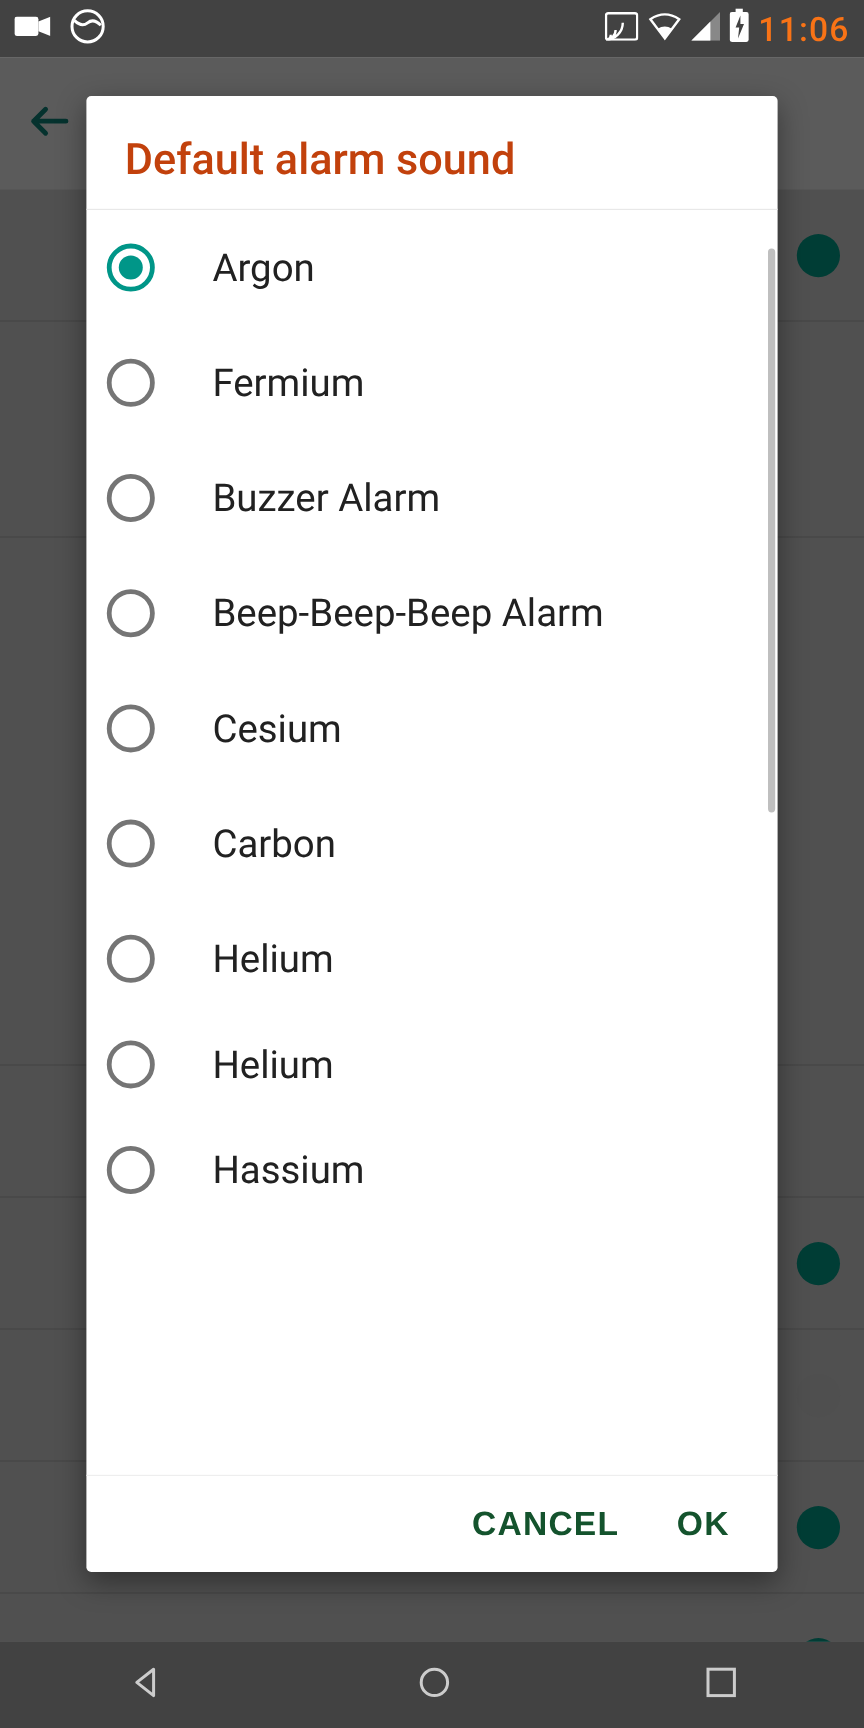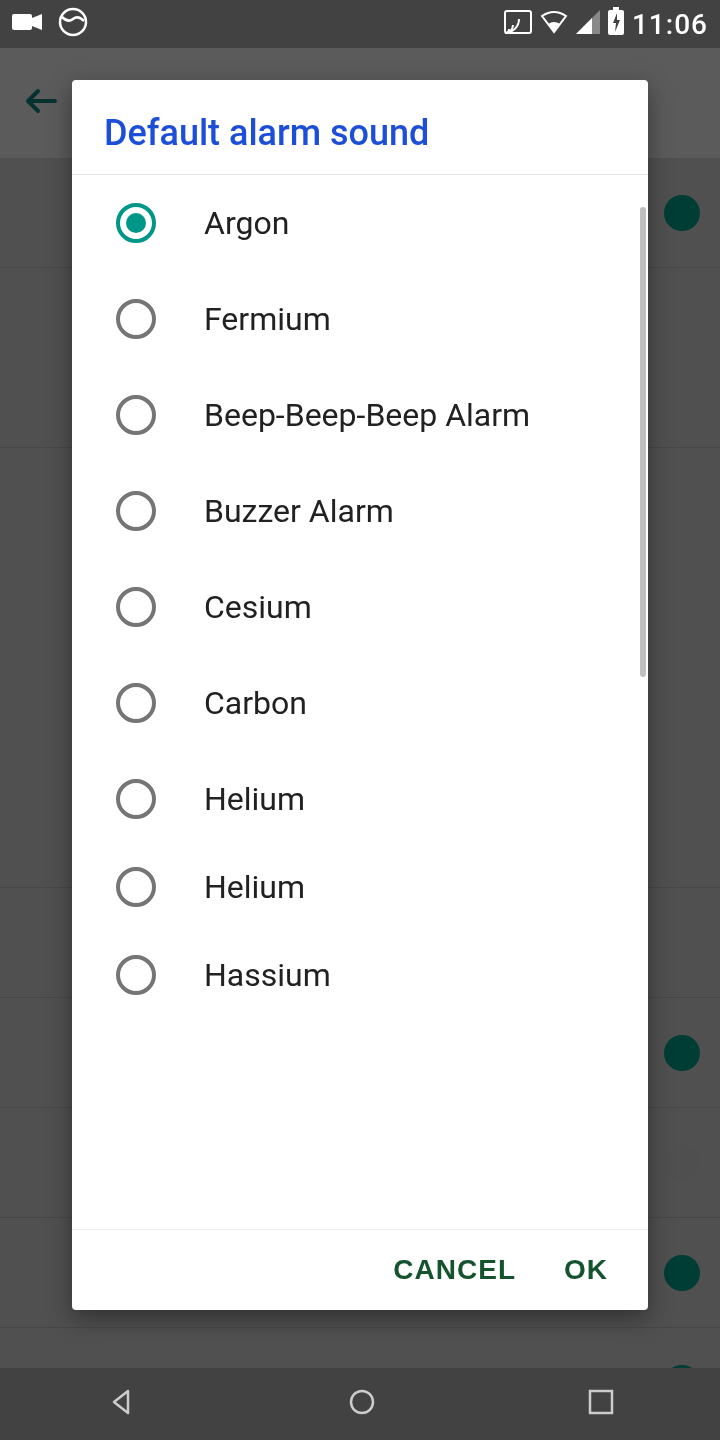--- a/index.html
+++ b/index.html
@@ -11,21 +11,21 @@
       position: relative;
       overflow: hidden;
     }
     .status-bar {
       height: 48px;
       background: #424242;
       display: flex;
       justify-content: space-between;
       align-items: center;
       padding: 0 12px;
-      color: #ffffff;
+      color: #f97316;
     }
     .status-left { display: flex; gap: 16px; align-items: center; }
     .status-right { display: flex; gap: 8px; align-items: center; font-size: 28px; font-weight: 500; }
     .status-time { letter-spacing: 1px; }
     .background-page {
       position: absolute;
       top: 48px;
       left: 0;
       right: 0;
       bottom: 72px;
@@ -66,42 +66,42 @@
       background: #fff;
       border-radius: 4px;
       box-shadow: 0 8px 24px rgba(0,0,0,0.4);
       display: flex;
       flex-direction: column;
     }
     .dialog-title {
       padding: 32px 32px 20px 32px;
       font-size: 36px;
       font-weight: 500;
-      color: #1d4ed8;
+      color: #c2410c;
       border-bottom: 1px solid #e8e8e8;
     }
     .dialog-list {
       flex: 1;
       overflow: hidden;
       position: relative;
     }
     .scrollbar {
       position: absolute;
       right: 2px;
       top: 32px;
       width: 6px;
       height: 470px;
       background: #bfbfbf;
       border-radius: 3px;
     }
     .option {
       display: flex;
       align-items: center;
       height: 96px;
-      padding-left: 44px;
+      padding-left: 17px;
     }
     .radio {
       width: 40px;
       height: 40px;
       border-radius: 50%;
       border: 4px solid #757575;
       margin-right: 48px;
       display: flex;
       align-items: center;
       justify-content: center;
@@ -240,25 +240,25 @@
     <div class="option">
       <span class="radio selected"></span>
       <span class="option-label">Argon</span>
     </div>
     <div class="option">
       <span class="radio"></span>
       <span class="option-label">Fermium</span>
     </div>
     <div class="option">
       <span class="radio"></span>
+      <span class="option-label">Buzzer Alarm</span>
+    </div>
+    <div class="option">
+      <span class="radio"></span>
       <span class="option-label">Beep-Beep-Beep Alarm</span>
-    </div>
-    <div class="option">
-      <span class="radio"></span>
-      <span class="option-label">Buzzer Alarm</span>
     </div>
     <div class="option">
       <span class="radio"></span>
       <span class="option-label">Cesium</span>
     </div>
     <div class="option">
       <span class="radio"></span>
       <span class="option-label">Carbon</span>
     </div>
     <div class="option">

